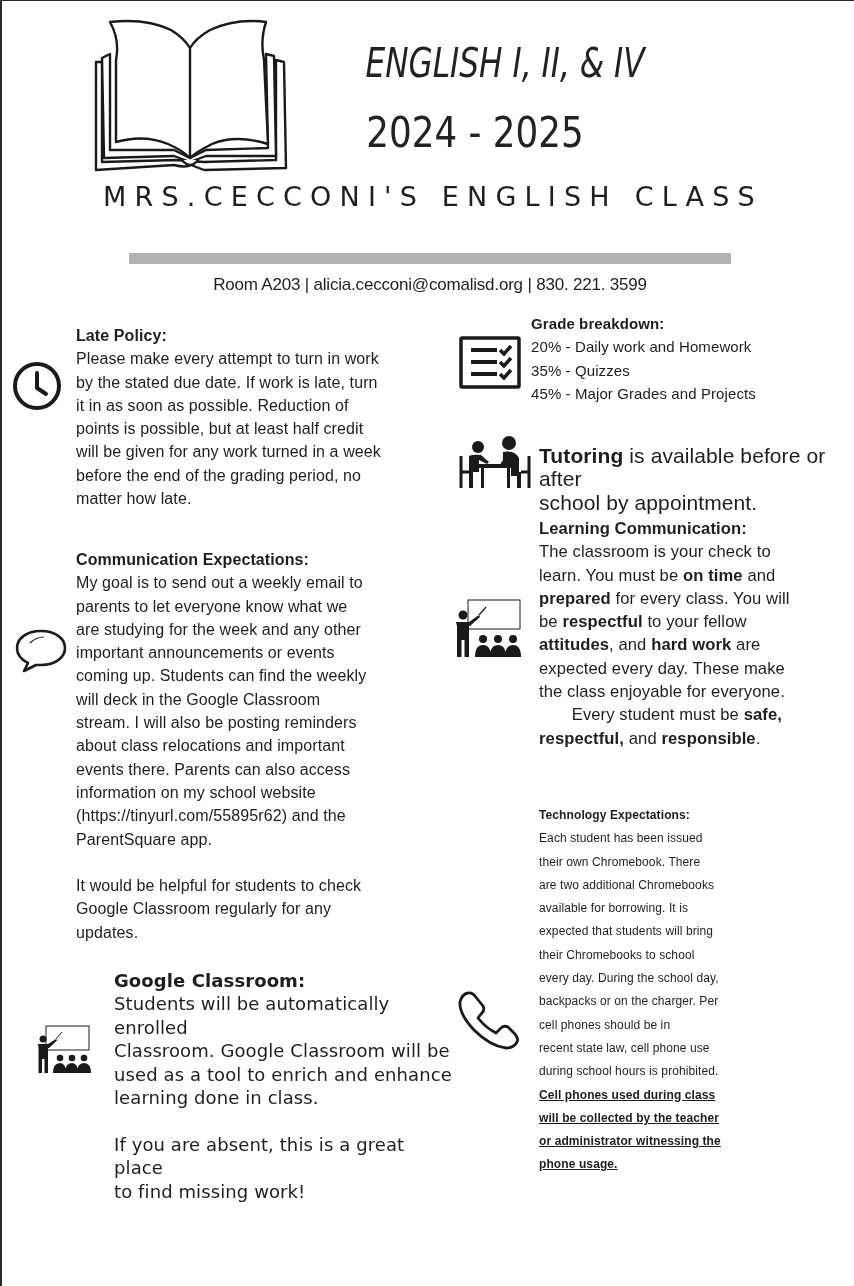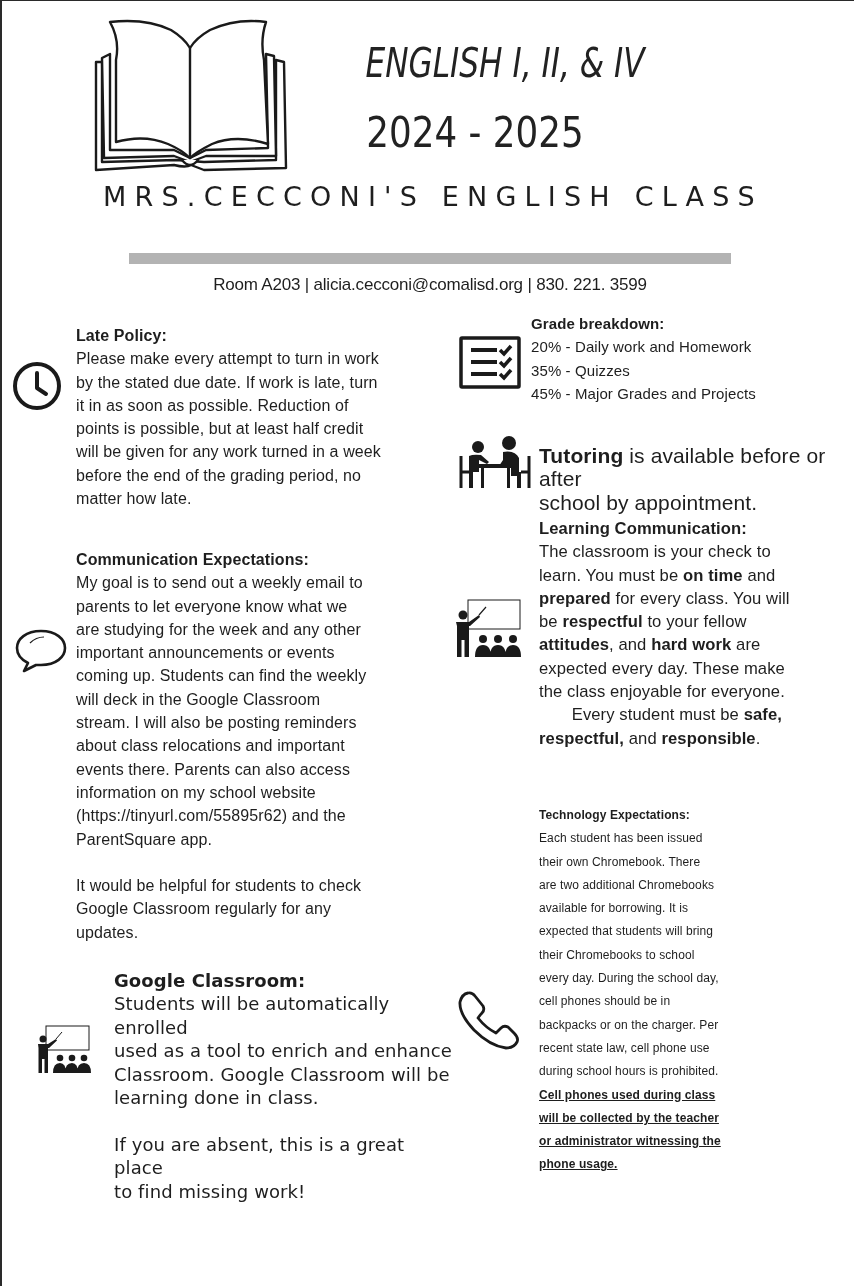--- a/index.html
+++ b/index.html
@@ -105,22 +105,22 @@
   <path d="M2 19 L12 19 L20 14 L21 15.5 L13 23 L12 23 L12 48 L8.5 48 L8.5 34 L6 34 L6 48 L2.5 48 L2.5 23 Z" fill="#1a1a1a"></path>
   <path d="M20 14 L26 7" stroke="#1a1a1a" stroke-width="1"></path>
   <circle cx="24" cy="33" r="3.3" fill="#1a1a1a"></circle>
     <circle cx="36" cy="33" r="3.3" fill="#1a1a1a"></circle>
     <circle cx="48" cy="33" r="3.3" fill="#1a1a1a"></circle>
   <path d="M17 48 Q17 38 24 38 Q30 38 30 48 Z M29 48 Q29 38 36 38 Q42 38 42 48 Z M41 48 Q41 38 48 38 Q55 38 55 48 Z" fill="#1a1a1a"></path>
 </svg>
 <div class="section" style="left:106px; top:969px; width:340px; font-family: 'DejaVu Sans', sans-serif; font-size:18px; line-height:23.4px;margin-left:8px;">
   <span class="head">Google Classroom:</span>
   <p>Students will be automatically enrolled</p>
+  <p>Classroom. Google Classroom will be</p>
   <p>used as a tool to enrich and enhance</p>
-  <p>Classroom. Google Classroom will be</p>
   <p>learning done in class.</p>
   <p style="height:23.4px;"></p>
   <p>If you are absent, this is a great place</p>
   <p>to find missing work!</p>
 </div>
 
 <svg class="icon" style="left:459px; top:336px; width:62px; height:53px;" viewBox="0 0 62 53">
   <rect x="2" y="2" width="58" height="49" fill="none" stroke="#1a1a1a" stroke-width="3.5" rx="1"></rect>
   <rect x="12" y="12" width="26" height="4" fill="#1a1a1a"></rect>
   <rect x="12" y="24" width="26" height="4" fill="#1a1a1a"></rect>
@@ -180,21 +180,21 @@
 </svg>
 <div class="section" style="left:539px; top:804px; width:310px; font-size:12px;">
   <span class="head">Technology Expectations:</span>
   <p>Each student has been issued</p>
   <p>their own Chromebook.  There</p>
   <p>are two additional Chromebooks</p>
   <p>available for borrowing.  It is</p>
   <p>expected that students will bring</p>
   <p>their Chromebooks to school</p>
   <p>every day.  During the school day,</p>
+  <p>backpacks or on the charger.  Per</p>
   <p>cell phones should be in</p>
-  <p>backpacks or on the charger.  Per</p>
   <p>recent state law, cell phone use</p>
   <p>during school hours is prohibited.</p>
   <p class="u">Cell phones used during class</p>
   <p class="u">will be collected by the teacher</p>
   <p class="u">or administrator witnessing the</p>
   <p class="u">phone usage.</p>
 </div>
 
 </body></html>

